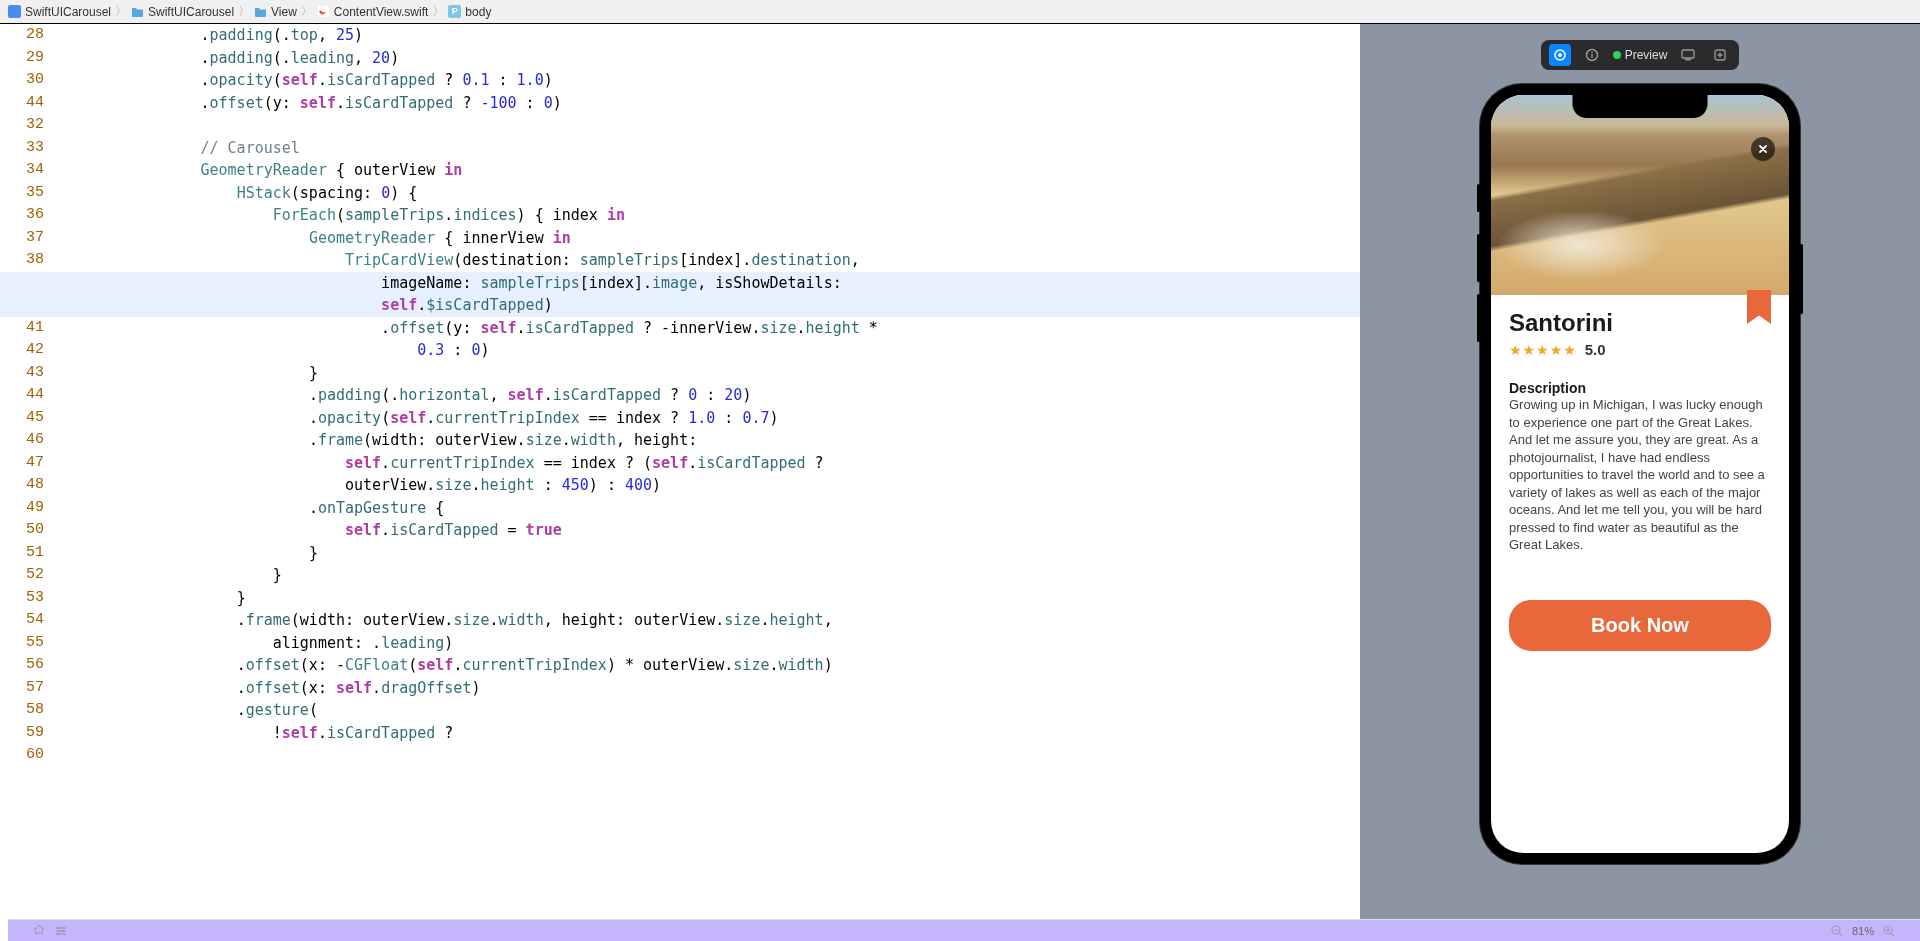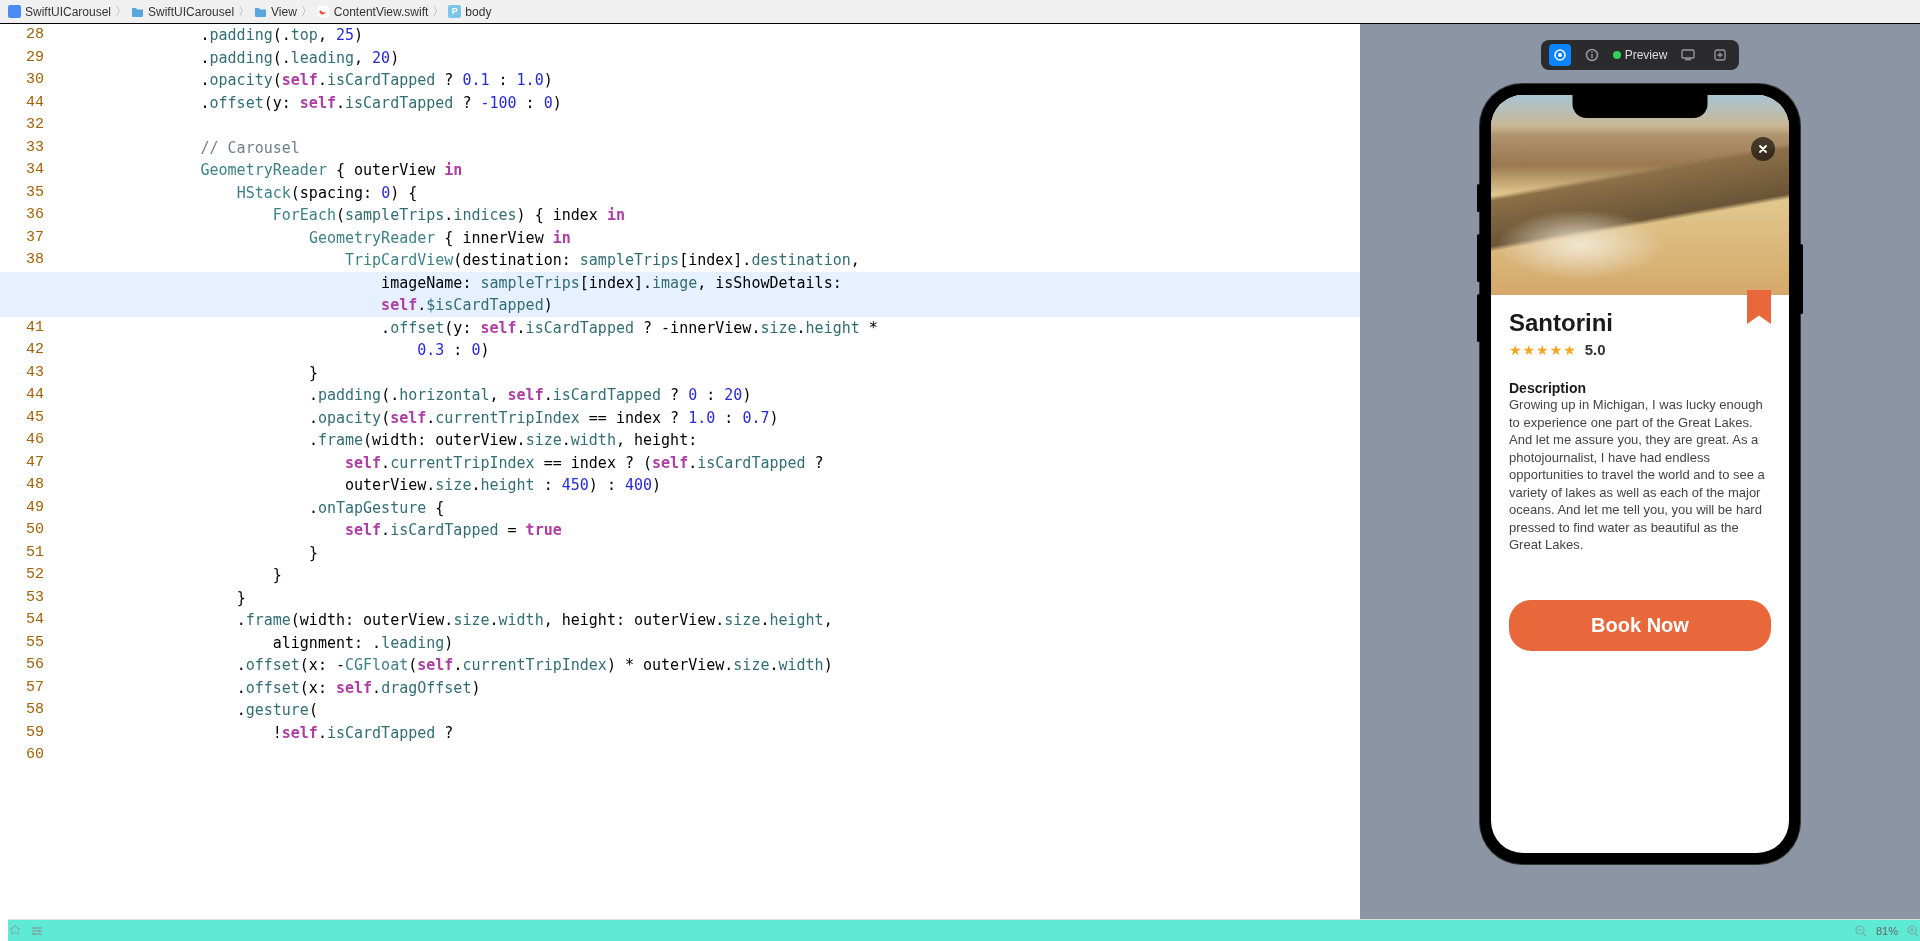--- a/index.html
+++ b/index.html
@@ -180,26 +180,26 @@
   color:#fff;
   text-align:center;
   padding:14px;
   border-radius:22px;
   font-weight:600;
   font-size:20px;
 }
 
 .status-bar {
   height: 22px;
-  background: #5eead4;
+  background: #c4b5fd;
   border-top: 1px solid #ddd;
   display: flex;
   align-items: center;
   justify-content: space-between;
-  padding: 0 0;
+  padding: 0 24px;
   font-size: 11px;
   color: #666;
   margin-left: 8px;
 }
 .status-left{display:flex;gap:8px;align-items:center;}
 .status-right{display:flex;gap:8px;align-items:center;}
 .status-icon{width:14px;height:14px;opacity:0.6;}
 </style>
 </head>
 <body>

